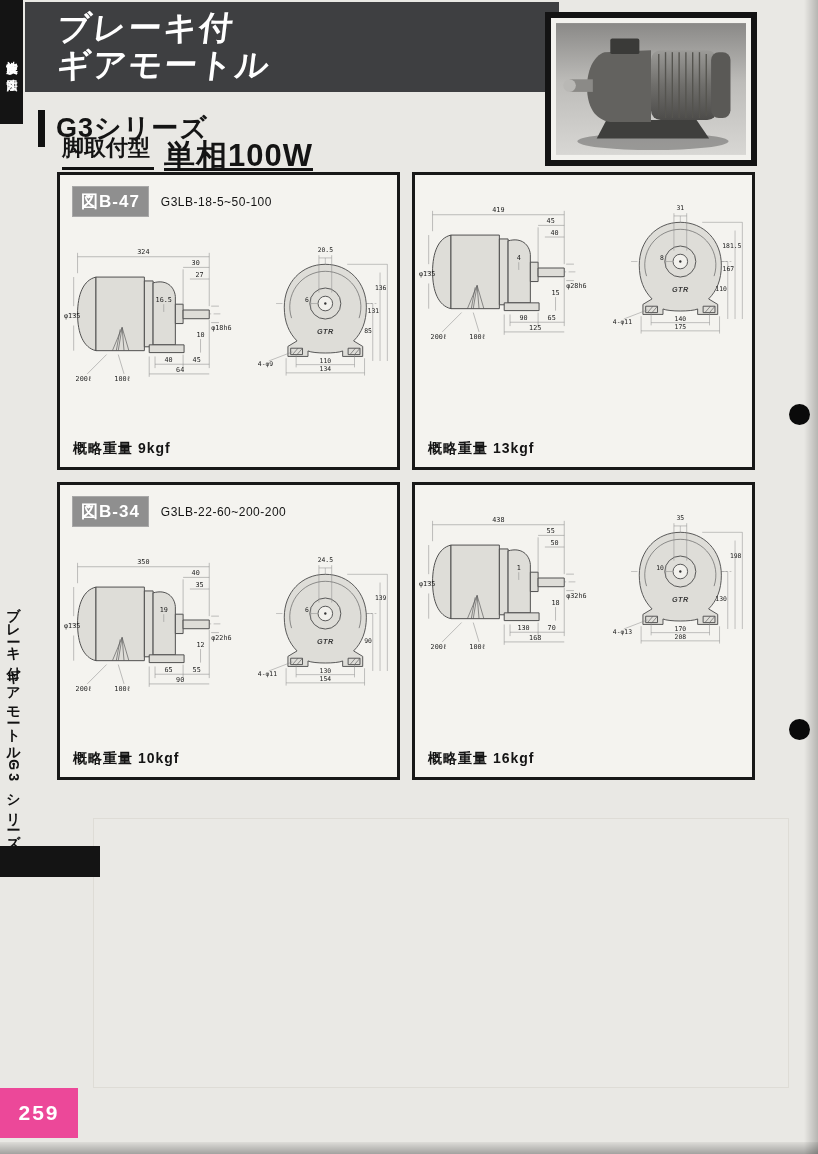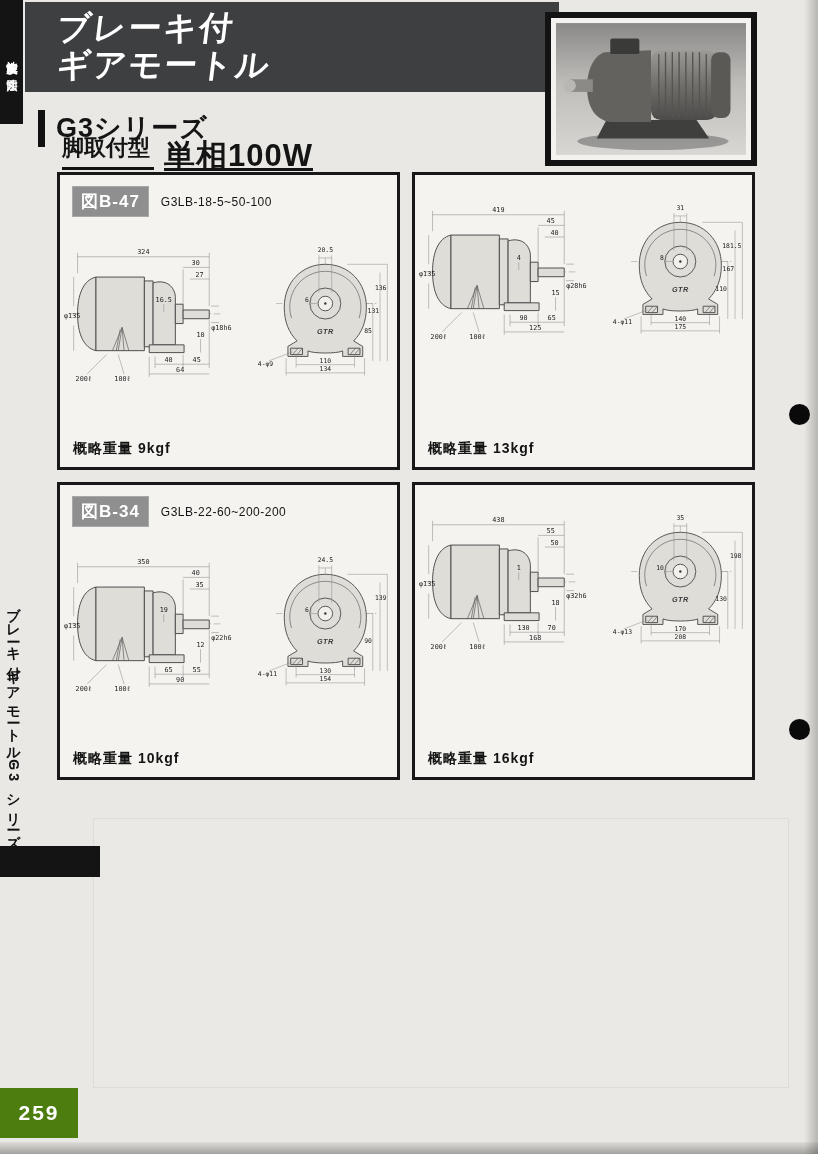--- a/index.html
+++ b/index.html
@@ -46,21 +46,21 @@
   .d-dim{stroke:#8a8a8a;stroke-width:.55;fill:none;}
   .d-cl{stroke:#8a8a8a;stroke-width:.5;stroke-dasharray:7 2.5 1.5 2.5;fill:none;}
   .d-txt{font:7px "DejaVu Sans Mono","Liberation Mono",monospace;fill:#1c1c1c;}
   .m{text-anchor:middle;} .e{text-anchor:end;}
   
   .side-tab-text{position:absolute;left:5px;top:596px;writing-mode:vertical-rl;font-size:14px;
         font-weight:bold;letter-spacing:3px;color:#111;}
   .side-tab-block{position:absolute;left:0;top:846px;width:100px;height:31px;background:#141414;}
   .ghost{position:absolute;left:93px;top:818px;width:694px;height:268px;border:1px solid #dedcd6;
         background:#eae9e5;}
-  .page-num{position:absolute;left:0;top:1088px;width:78px;height:50px;background:#4d7c0f;color:#fff;
+  .page-num{position:absolute;left:0;top:1088px;width:78px;height:50px;background:#ec4899;color:#fff;
         display:flex;align-items:center;justify-content:center;font-size:21px;font-weight:bold;letter-spacing:2px;}
   .hole{position:absolute;width:21px;height:21px;border-radius:50%;background:#0a0a0a;}
 </style>
 </head>
 <body>
 
 <div class="page">
   <div class="right-edge"></div>
   <div class="bottom-edge"></div>
 

